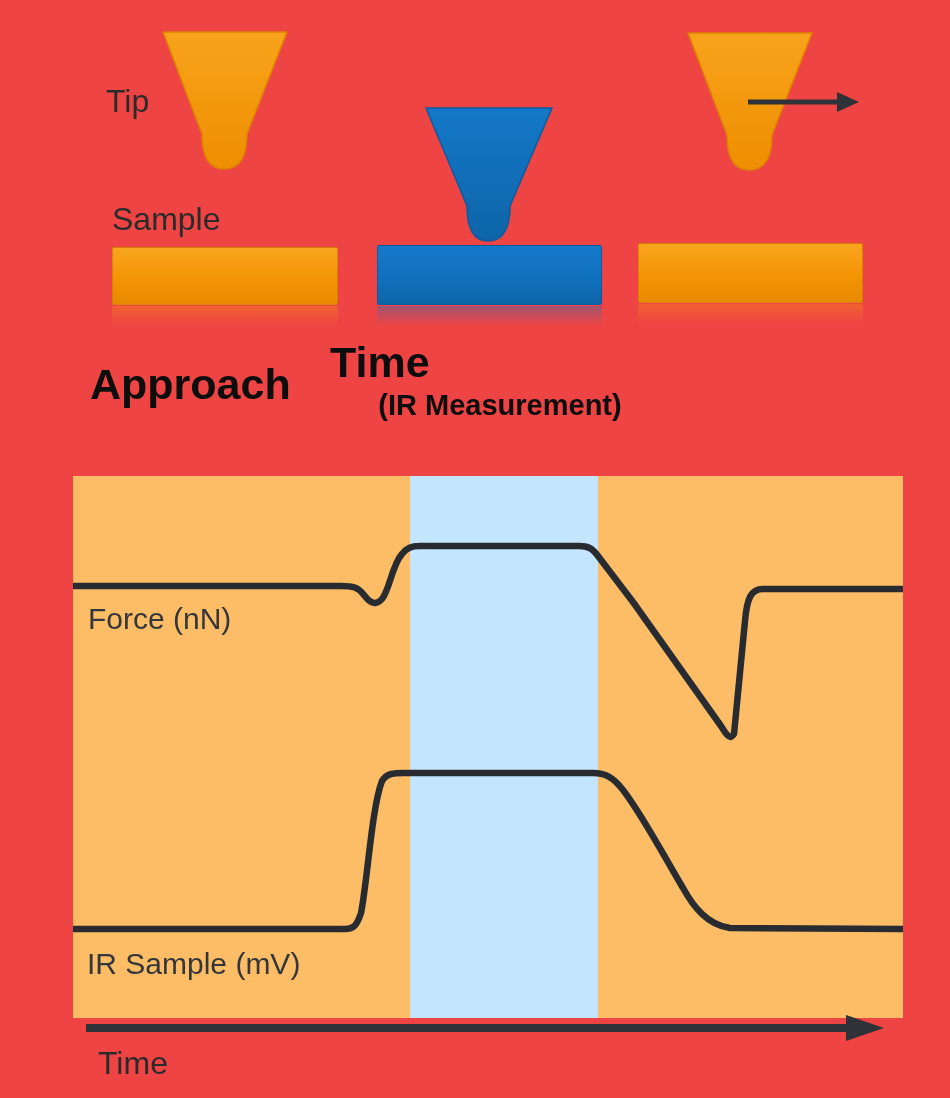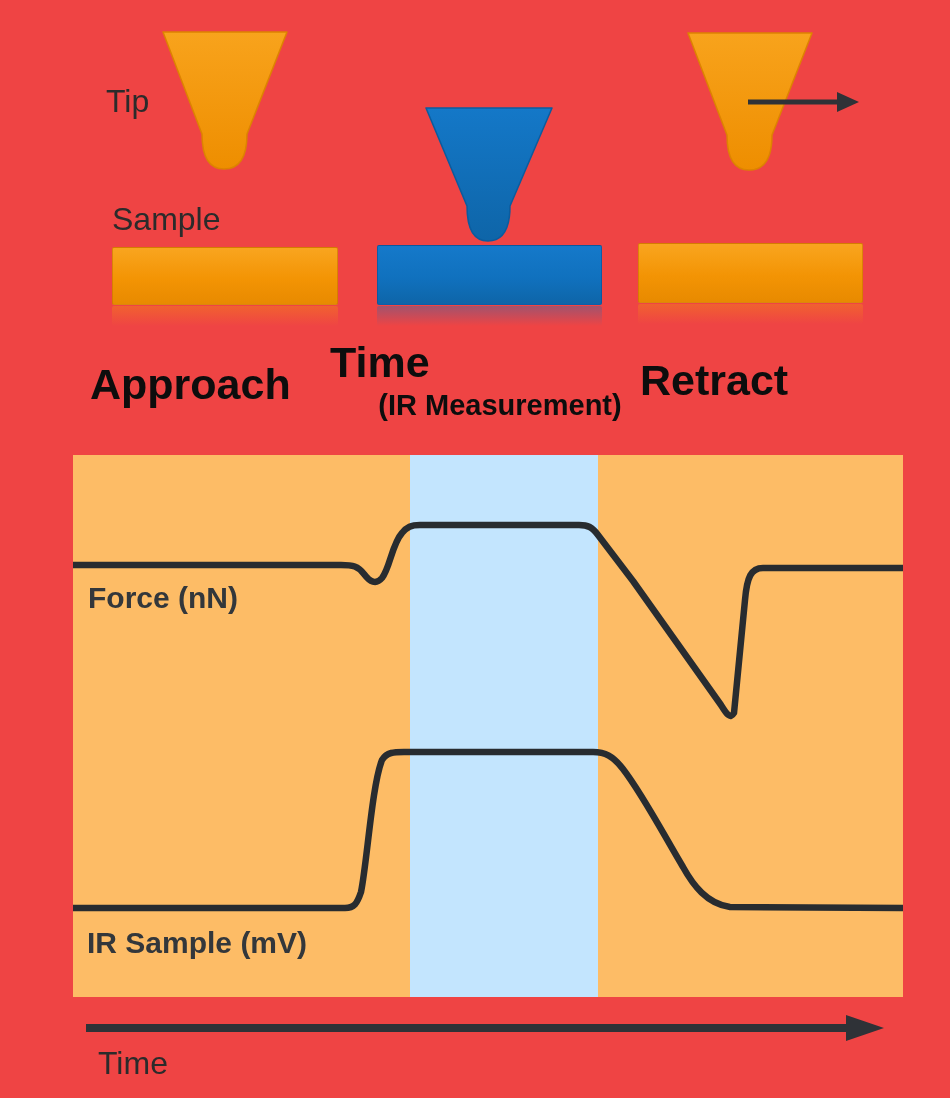--- a/index.html
+++ b/index.html
@@ -14,21 +14,21 @@
   .bar { position:absolute; border-radius:2px; box-sizing:border-box; }
   .bar.orange { background:linear-gradient(180deg,#F9A51F 0%,#F39404 55%,#E88A00 100%); border:1px solid rgba(200,115,0,.6); }
   .bar.blue   { background:linear-gradient(180deg,#1579CA 0%,#1071BE 55%,#0E65A8 100%); border:1px solid rgba(10,80,150,.65); }
   .refl { position:absolute; height:20px; border-radius:2px; }
   .refl.orange { background:linear-gradient(180deg,rgba(244,150,10,0.35),rgba(244,150,10,0)); }
   .refl.blue   { background:linear-gradient(180deg,rgba(18,110,185,0.35),rgba(18,110,185,0)); }
 
   .tip-shape { fill:url(#gradOrange); stroke:var(--tip_orange_stroke); stroke-width:1.5; stroke-linejoin:round; }
   .tip-shape.blue { fill:url(#gradBlue); stroke:var(--tip_blue_stroke); }
 
-  .chart { position:absolute; left:73px; top:455px; width:830px; height:542px; background:var(--chart_bg);font-weight:bold; }
+  .chart { position:absolute; left:73px; top:476px; width:830px; height:542px; background:var(--chart_bg); }
   .band  { position:absolute; left:337px; top:0; width:188px; height:542px; background:var(--band_bg); }
   svg.curves { position:absolute; left:0; top:0; width:830px; height:542px; }
   path.curve { fill:none; stroke:var(--curve); stroke-width:6.5; stroke-linecap:round; stroke-linejoin:round; }
   .chart-label { position:absolute; font-size:30px; color:var(--chart_label); }
 
   .arrow-line { stroke:var(--arrow); }
   .arrow-head { fill:var(--arrow); }
 
   .stop-o1 { stop-color:#F8A31C; } .stop-o2 { stop-color:#EE8E00; }
   .stop-b1 { stop-color:#1478C8; } .stop-b2 { stop-color:#0E65A8; }
@@ -81,21 +81,20 @@
   <div class="bar orange" style="left:638px; top:243px; width:225px; height:60px;"></div>
   <div class="refl orange" style="left:638px; top:304px; width:225px;"></div>
 
   <div class="abs phase-label" style="left:90px; top:362px; width:270px;">Approach</div>
 
   <div class="abs" style="left:330px; top:340px; width:340px;">
     <div class="phase-label">Time</div>
     <div class="phase-sub">(IR Measurement)</div>
   </div>
 
-  <div class="abs phase-label" style="left:640px; top:358px; width:252px;">Retract</div>
 
   <div class="chart">
     <div class="band"></div>
     <svg class="curves" viewBox="0 0 830 542">
       <path class="curve" d="M 0,110 L 268,110 C 280,110 285,111 291,119 C 297,127 303,130 309,123 C 317,113 319,89 329,78 C 334,72 338,70 347,70 L 506,70 C 515,70 519,72 525,80 L 560,126 L 648,250 C 653,258 657,265 661,258 L 672,145 C 674,122 678,113 690,113 L 830,113"></path>
       <path class="curve" d="M 0,453 L 272,453 C 281,453 284,449 288,437 C 294,408 299,330 309,305 C 314,297 321,297 331,297 L 520,297 C 532,297 540,301 550,314 C 570,340 592,382 610,412 C 620,430 634,449 657,452 L 830,453"></path>
     </svg>
     <div class="chart-label" style="left:15px; top:126px;">Force (nN)</div>
     <div class="chart-label" style="left:14px; top:471px;">IR Sample (mV)</div>
   </div>

